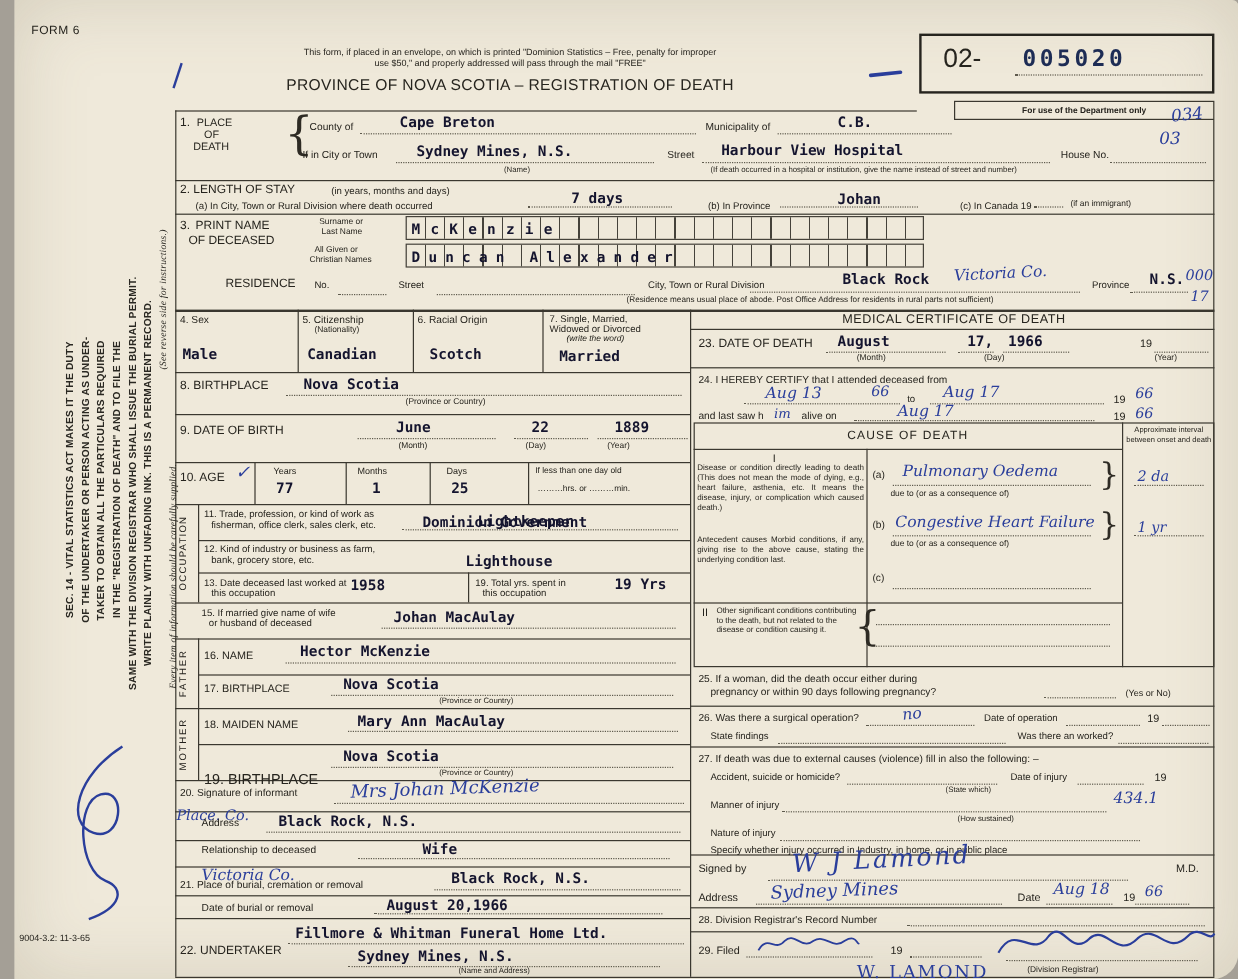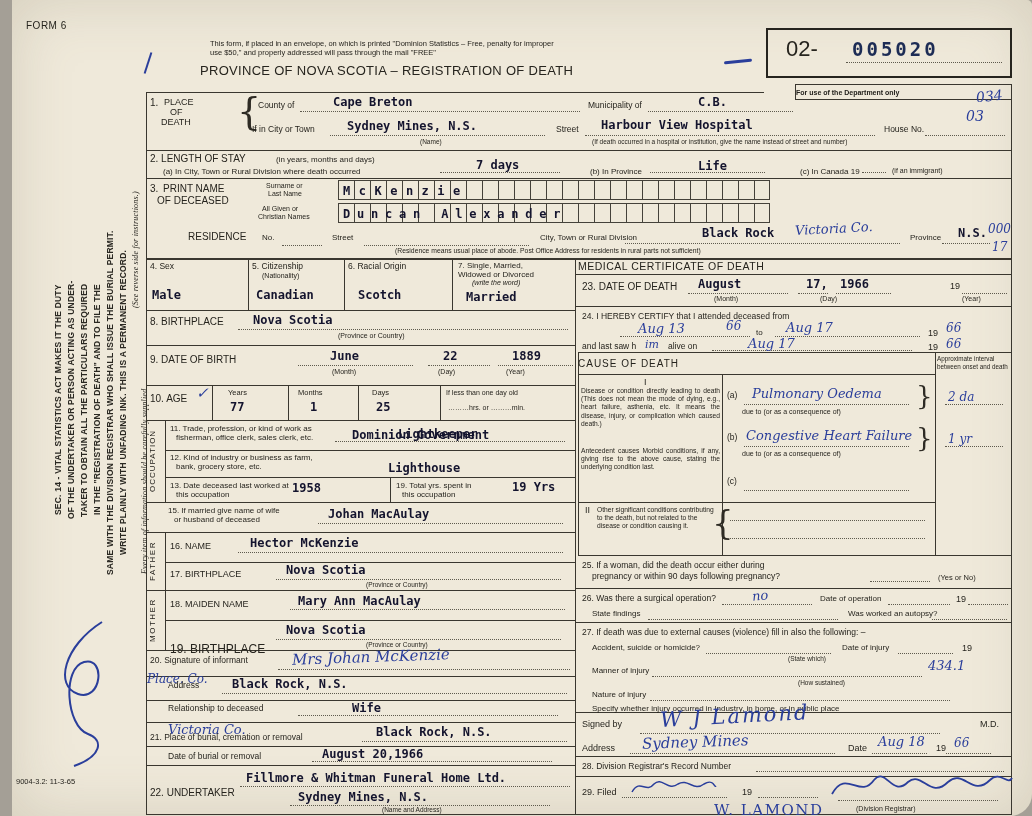--- a/index.html
+++ b/index.html
@@ -6,21 +6,21 @@
   html,body{width:1032px;height:816px}
   body{position:relative;background:#a49f96;font-family:"Liberation Sans",sans-serif;overflow:hidden;color:#23211c}
   #paper{position:absolute;left:12px;top:0;width:1020px;height:816px;background:#efe9da;border-bottom-right-radius:22px;border-top-right-radius:5px;box-shadow:inset 0 0 60px rgba(125,112,88,.22)}
   .p{position:absolute}
   .hl{position:absolute;height:1px;background:#3a372f}
   .vl{position:absolute;width:1px;background:#3a372f}
   .dl{position:absolute;height:1px;border-bottom:1px dotted #5e5a4d}
   .lbl{position:absolute;font-size:8px;line-height:1.15;white-space:nowrap;color:#26241e}
   .b{font-weight:normal}
   .it{font-style:italic}
-  .c{}
+  .c{text-align:center}
   .wrap{white-space:normal}
   .typed{position:absolute;font-family:"DejaVu Sans Mono",monospace;font-weight:bold;font-size:12px;color:#14142e;white-space:nowrap}
   .hand{position:absolute;font-family:"DejaVu Serif",serif;font-style:italic;color:#2a3e9b;white-space:nowrap;font-size:12px}
   .vert{writing-mode:vertical-rl;transform:rotate(180deg);text-align:center}
   .sb{font-weight:bold;font-size:8.5px;letter-spacing:.2px;color:#2a2822}
   .sbi{font-size:8px;font-style:italic;font-weight:normal;font-family:"Liberation Serif",serif}
   .grid{position:absolute;border:1px solid #45423a;background:repeating-linear-gradient(90deg,transparent 0,transparent 15px,#45423a 15px,#45423a 16px)}
   .brace{position:absolute;font-family:"DejaVu Serif",serif;font-weight:300;color:#2e2b24;line-height:1}
   .mark{position:absolute;background:#2a3e9b}
   svg.scrawl{position:absolute;overflow:visible}
@@ -184,21 +184,21 @@
 <div class="lbl" style="left:556px;top:125px;font-size:8.5px">Street</div>
 <div class="typed" style="left:601px;top:118px">Harbour View Hospital</div>
 <div class="lbl" style="left:592px;top:138px;font-size:6.5px">(If death occurred in a hospital or institution, give the name instead of street and number)</div>
 <div class="lbl" style="left:884px;top:125px;font-size:8.5px">House No.</div>
 
 <div class="lbl b" style="left:150px;top:153px;font-size:10px">2. LENGTH OF STAY</div>
 <div class="lbl" style="left:276px;top:155px">(in years, months and days)</div>
 <div class="lbl" style="left:163px;top:167px">(a) In City, Town or Rural Division where death occurred</div>
 <div class="typed" style="left:476px;top:158px">7 days</div>
 <div class="lbl" style="left:590px;top:167px">(b) In Province</div>
-<div class="typed" style="left:698px;top:159px">Life</div>
+<div class="typed" style="left:698px;top:159px">Johan</div>
 <div class="lbl" style="left:800px;top:167px">(c) In Canada 19</div>
 <div class="lbl" style="left:892px;top:167px;font-size:7px">(if an immigrant)</div>
 
 <div class="lbl b" style="left:150px;top:183px;font-size:10px">3.</div>
 <div class="lbl b" style="left:163px;top:183px;font-size:10px">PRINT NAME</div>
 <div class="lbl b" style="left:157px;top:195px;font-size:10px">OF DECEASED</div>
 <div class="lbl" style="left:266px;top:182px;font-size:7px">Surname or</div>
 <div class="lbl" style="left:268px;top:190px;font-size:7px">Last Name</div>
 <div class="grid" style="left:338px;top:180px;width:432px;height:20px"></div>
 <div class="typed" style="left:343px;top:184px;letter-spacing:8.5px">McKenzie</div>
@@ -349,21 +349,21 @@
 <div class="lbl" style="left:727px;top:477px;font-size:8.5px">(c)</div>
 
 <div class="lbl" style="left:582px;top:561px;font-size:8.5px">25. If a woman, did the death occur either during</div>
 <div class="lbl" style="left:592px;top:572px;font-size:8.5px">pregnancy or within 90 days following pregnancy?</div>
 <div class="lbl" style="left:938px;top:574px;font-size:7.5px">(Yes or No)</div>
 <div class="lbl" style="left:582px;top:594px;font-size:8.5px">26. Was there a surgical operation?</div>
 <div class="hand" style="left:752px;top:588px;font-size:13px;transform:rotate(-5deg)">no</div>
 <div class="lbl" style="left:820px;top:594px">Date of operation</div>
 <div class="lbl" style="left:956px;top:594px;font-size:9px">19</div>
 <div class="lbl" style="left:592px;top:609px">State findings</div>
-<div class="lbl" style="left:848px;top:609px">Was worked an autopsy?</div>
+<div class="lbl" style="left:848px;top:609px">Was there an worked?</div>
 <div class="lbl" style="left:582px;top:628px;font-size:8.5px">27. If death was due to external causes (violence) fill in also the following: –</div>
 <div class="lbl" style="left:592px;top:643px">Accident, suicide or homicide?</div>
 <div class="lbl" style="left:842px;top:643px">Date of injury</div>
 <div class="lbl" style="left:962px;top:643px;font-size:9px">19</div>
 <div class="lbl" style="left:788px;top:655px;font-size:6.5px">(State which)</div>
 <div class="lbl" style="left:592px;top:666px">Manner of injury</div>
 <div class="hand" style="left:928px;top:658px;font-size:13px">434.1</div>
 <div class="lbl" style="left:798px;top:679px;font-size:6.5px">(How sustained)</div>
 <div class="lbl" style="left:592px;top:690px">Nature of injury</div>
 <div class="lbl" style="left:592px;top:704px">Specify whether injury occurred in Industry, in home, or in public place</div>

